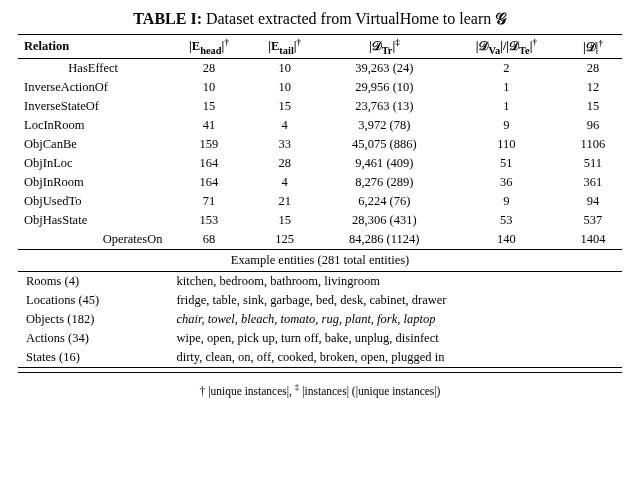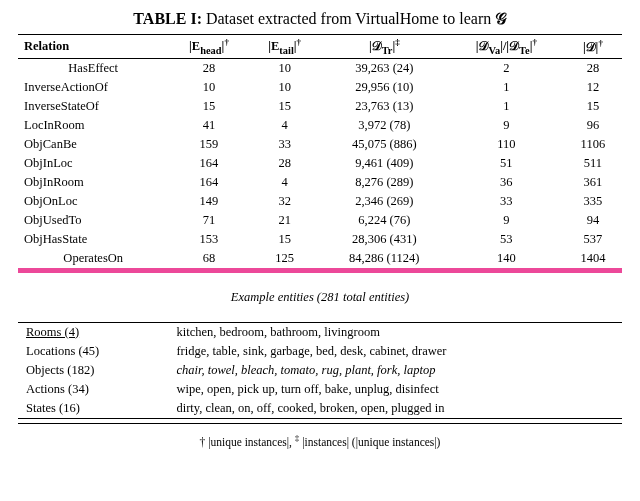--- a/index.html
+++ b/index.html
@@ -32,25 +32,24 @@
     }
     th {
       font-weight: bold;
       border-top: 1.5px solid #000;
       border-bottom: 1px solid #000;
     }
     td:first-child, th:first-child {
       text-align: left;
     }
     .section-divider td {
-      border-top: 5px solid #ec4899;
+      border-top: 1px solid #ec4899;
       border-bottom: 1px solid #000;
       text-align: center;
-      padding: 17px 6px;
-      font-style: italic;
+      padding: 3px 6px;
     }
     .entities-section td {
       text-align: left;
       vertical-align: top;
       padding: 2px 8px;
     }
     .entities-section td:first-child {
       white-space: nowrap;
       font-weight: normal;
     }
@@ -132,60 +131,52 @@
       </tr>
       <tr>
         <td style="text-align: left;">ObjInRoom</td>
         <td>164</td>
         <td>4</td>
         <td>8,276 (289)</td>
         <td>36</td>
         <td>361</td>
       </tr>
       <tr>
-        <td style="text-align: left;">ObjOnLoc</td>
-        <td>149</td>
-        <td>32</td>
-        <td>2,346 (269)</td>
-        <td>33</td>
-        <td>335</td>
-      </tr>
-      <tr>
         <td style="text-align: left;">ObjUsedTo</td>
         <td>71</td>
         <td>21</td>
         <td>6,224 (76)</td>
         <td>9</td>
         <td>94</td>
       </tr>
       <tr>
         <td style="text-align: left;">ObjHasState</td>
         <td>153</td>
         <td>15</td>
         <td>28,306 (431)</td>
         <td>53</td>
         <td>537</td>
       </tr>
       <tr style="border-bottom: 1px solid rgb(0, 0, 0);">
-        <td style="text-align: center; border-bottom: 1px solid rgb(0, 0, 0); margin-left: 48px;">OperatesOn</td>
+        <td style="text-align: right; border-bottom: 1px solid rgb(0, 0, 0); margin-left: 48px;">OperatesOn</td>
         <td style="border-bottom: 1px solid rgb(0, 0, 0);">68</td>
         <td style="border-bottom: 1px solid rgb(0, 0, 0);">125</td>
         <td style="border-bottom: 1px solid rgb(0, 0, 0);">84,286 (1124)</td>
         <td style="border-bottom: 1px solid rgb(0, 0, 0);">140</td>
         <td style="border-bottom: 1px solid rgb(0, 0, 0);">1404</td>
       </tr>
     </tbody>
   <tbody id="entities-section">
     <tr class="section-divider">
       <td colspan="6">Example entities (281 total entities)</td>
     </tr>
   </tbody>
   <tbody id="entities-rows">
   <tr class="entities-section">
-        <td style="white-space: nowrap; vertical-align: top; padding: 2px 8px; text-decoration: underline;">Rooms (4)</td>
+        <td style="white-space: nowrap; vertical-align: top; padding: 2px 8px;">Rooms (4)</td>
         <td colspan="5" style="text-align: left; padding: 2px 8px;">kitchen, bedroom, bathroom, livingroom</td>
       </tr>
       <tr class="entities-section">
         <td style="white-space: nowrap; vertical-align: top; padding: 2px 8px;">Locations (45)</td>
         <td colspan="5" style="text-align: left; padding: 2px 8px;">fridge, table, sink, garbage, bed, desk, cabinet, drawer</td>
       </tr>
       <tr class="entities-section">
         <td style="white-space: nowrap; vertical-align: top; padding: 2px 8px;">Objects (182)</td>
         <td colspan="5" style="text-align: left; padding: 2px 8px; font-style: italic;">chair, towel, bleach, tomato, rug, plant, fork, laptop</td>
       </tr>

